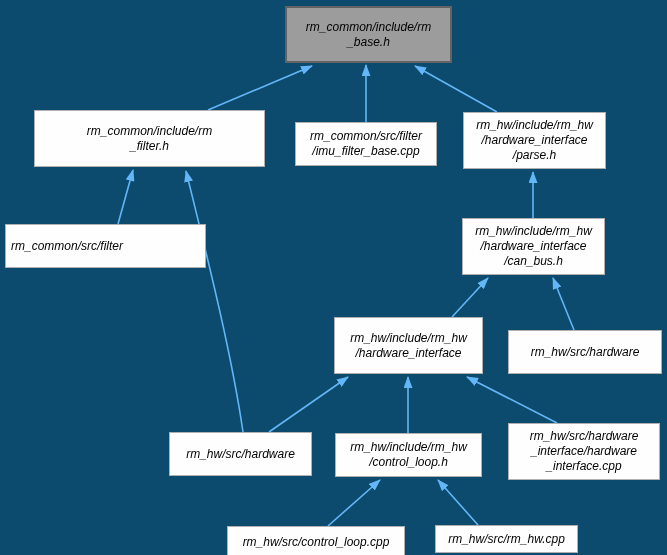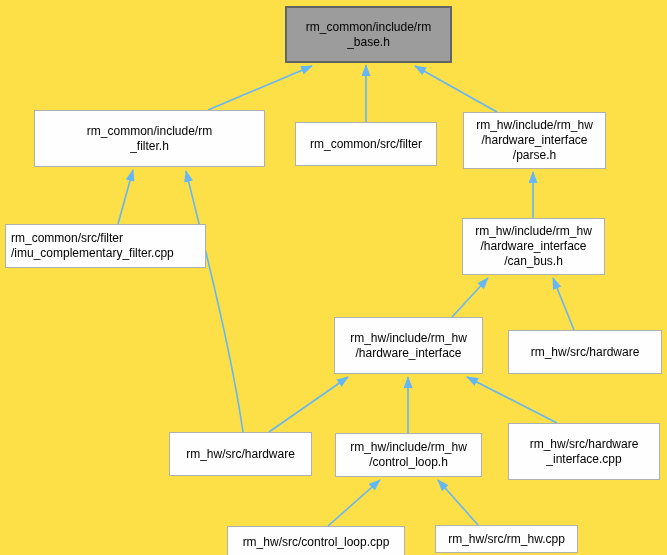--- a/index.html
+++ b/index.html
@@ -47,21 +47,21 @@
     background: #9c9c9c;
     border: 2px solid #636363;
   }
   .node-line {
     display: block;
   }
 </style>
 </head>
 <body>
 
-<div id="canvas" style="background: #fde047;">
+<div id="canvas" style="background: #0c4a6e; font-style: italic;">
   <svg id="edges" xmlns="http://www.w3.org/2000/svg" viewBox="0 0 667 555">
     <defs>
       <marker id="arrowhead" markerWidth="12" markerHeight="9" refX="11" refY="4.5" orient="auto" markerUnits="userSpaceOnUse">
         <path d="M0,0 L12,4.5 L0,9 z" fill="#63b6f7"></path>
       </marker>
     </defs>
     <g id="edge-group">
         <path d="M208,110 L312,66" fill="none" stroke="#63b6f7" stroke-width="1.6" marker-end="url(#arrowhead)"></path>
         <path d="M366,122 L366,65" fill="none" stroke="#63b6f7" stroke-width="1.6" marker-end="url(#arrowhead)"></path>
         <path d="M497,112 L415,66" fill="none" stroke="#63b6f7" stroke-width="1.6" marker-end="url(#arrowhead)"></path>
@@ -81,29 +81,29 @@
       <div class="node highlighted" style="left: 285px; top: 6px; width: 167px; height: 57px; background: rgb(156, 156, 156); border-color: rgb(99, 99, 99); color: rgb(0, 0, 0);">
         <span class="node-line">rm_common/include/rm</span>
         <span class="node-line">_base.h</span>
       </div>
       <div class="node" style="left: 34px; top: 110px; width: 231px; height: 57px; background: rgb(254, 254, 254); border-color: rgb(176, 176, 176); color: rgb(0, 0, 0);">
         <span class="node-line">rm_common/include/rm</span>
         <span class="node-line">_filter.h</span>
       </div>
       <div class="node" style="left: 295px; top: 122px; width: 142px; height: 44px; background: rgb(254, 254, 254); border-color: rgb(176, 176, 176); color: rgb(0, 0, 0);">
         <span class="node-line">rm_common/src/filter</span>
+        <span class="node-line">/imu_filter_base.cpp</span>
       </div>
       <div class="node" style="left: 463px; top: 112px; width: 143px; height: 57px; background: rgb(254, 254, 254); border-color: rgb(176, 176, 176); color: rgb(0, 0, 0);">
         <span class="node-line">rm_hw/include/rm_hw</span>
         <span class="node-line">/hardware_interface</span>
         <span class="node-line">/parse.h</span>
       </div>
       <div class="node align-left" style="left: 5px; top: 224px; width: 201px; height: 44px; background: rgb(254, 254, 254); border-color: rgb(176, 176, 176); color: rgb(0, 0, 0);">
         <span class="node-line">rm_common/src/filter</span>
-        <span class="node-line">/imu_complementary_filter.cpp</span>
       </div>
       <div class="node" style="left: 462px; top: 218px; width: 143px; height: 57px; background: rgb(254, 254, 254); border-color: rgb(176, 176, 176); color: rgb(0, 0, 0);">
         <span class="node-line">rm_hw/include/rm_hw</span>
         <span class="node-line">/hardware_interface</span>
         <span class="node-line">/can_bus.h</span>
       </div>
       <div class="node" style="left: 334px; top: 317px; width: 149px; height: 57px; background: rgb(254, 254, 254); border-color: rgb(176, 176, 176); color: rgb(0, 0, 0);">
         <span class="node-line">rm_hw/include/rm_hw</span>
         <span class="node-line">/hardware_interface</span>
       </div>
@@ -112,20 +112,21 @@
       </div>
       <div class="node" style="left: 169px; top: 432px; width: 143px; height: 44px; background: rgb(254, 254, 254); border-color: rgb(176, 176, 176); color: rgb(0, 0, 0);">
         <span class="node-line">rm_hw/src/hardware</span>
       </div>
       <div class="node" style="left: 335px; top: 433px; width: 147px; height: 44px; background: rgb(254, 254, 254); border-color: rgb(176, 176, 176); color: rgb(0, 0, 0);">
         <span class="node-line">rm_hw/include/rm_hw</span>
         <span class="node-line">/control_loop.h</span>
       </div>
       <div class="node" style="left: 508px; top: 423px; width: 152px; height: 57px; background: rgb(254, 254, 254); border-color: rgb(176, 176, 176); color: rgb(0, 0, 0);">
         <span class="node-line">rm_hw/src/hardware</span>
+        <span class="node-line">_interface/hardware</span>
         <span class="node-line">_interface.cpp</span>
       </div>
       <div class="node" style="left: 227px; top: 526px; width: 178px; height: 32px; background: rgb(254, 254, 254); border-color: rgb(176, 176, 176); color: rgb(0, 0, 0);">
         <span class="node-line">rm_hw/src/control_loop.cpp</span>
       </div>
       <div class="node" style="left: 435px; top: 525px; width: 143px; height: 28px; background: rgb(254, 254, 254); border-color: rgb(176, 176, 176); color: rgb(0, 0, 0);">
         <span class="node-line">rm_hw/src/rm_hw.cpp</span>
       </div>
     </div>
 </div>

